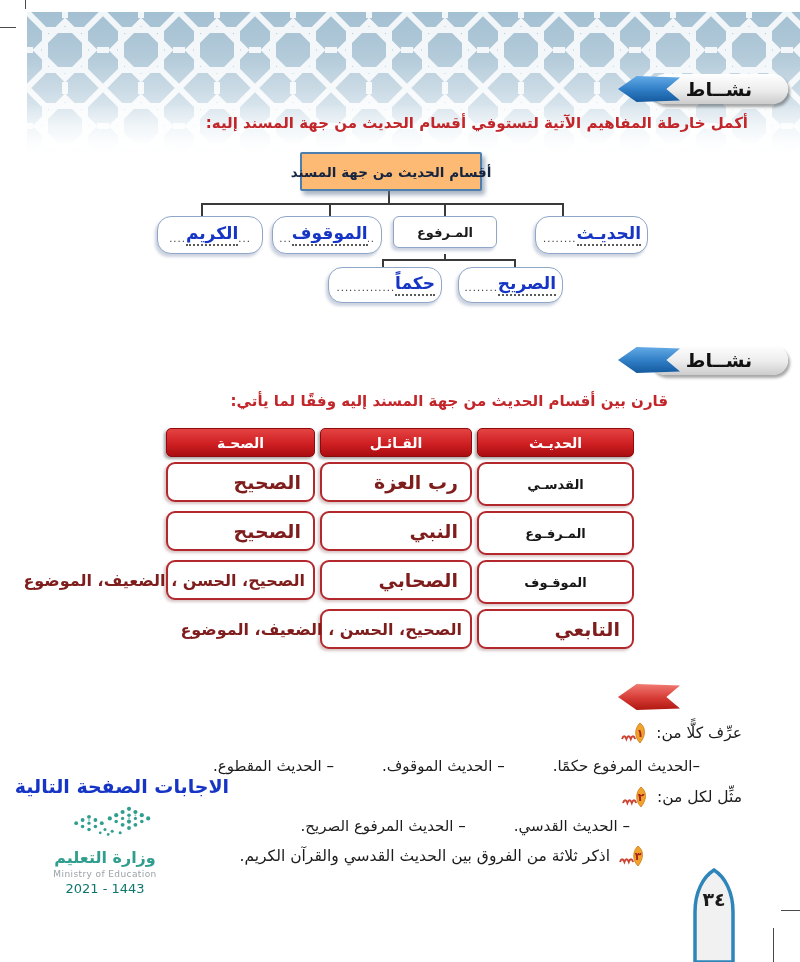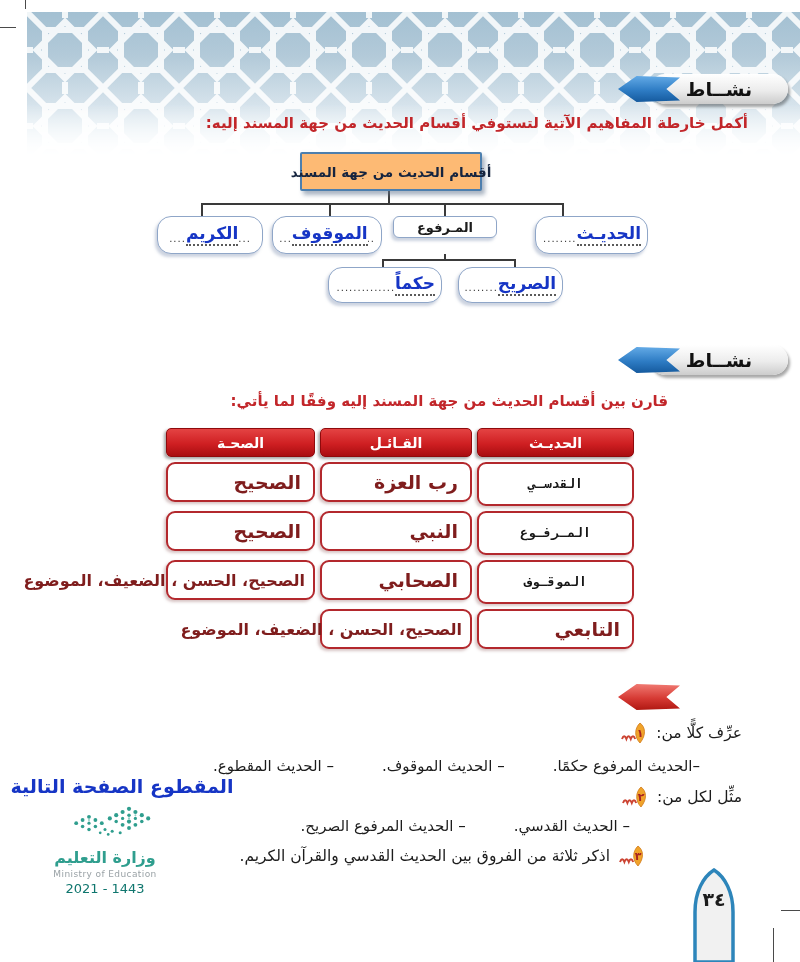--- a/index.html
+++ b/index.html
@@ -45,21 +45,21 @@
   .cmp{position:absolute;left:166px;top:428px;direction:rtl;display:grid;
        grid-template-columns:157px 152px 149px;grid-auto-rows:auto;gap:5px;}
   .cmp .th{height:27px;border-radius:5px;
            background:linear-gradient(180deg,#e44343 0%,#cf1f22 55%,#a90d10 100%);
            border:1px solid #8f0a0c;box-shadow:-2px 2px 3px rgba(0,0,0,.35);
            display:flex;align-items:center;justify-content:center;
            color:#fff;font-size:14px;font-weight:bold;}
   .cmp .td{position:relative;height:40px;background:#fff;border:2px solid #b3282d;border-radius:9px;
            box-shadow:-2px 2px 3px rgba(140,90,90,.35);
            display:flex;align-items:center;justify-content:center;}
-  .cmp .td.hcol span{font-size:13px;font-weight:bold;color:#161616;font-family:Liberation Mono, monospace;}
+  .cmp .td.hcol span{font-size:13px;font-weight:bold;color:#161616;}
   .cmp .td.ans{justify-content:flex-start;padding-right:12px;box-sizing:border-box;}
   .cmp .td.ans span{font-size:19px;font-weight:bold;color:#7f1d1d;white-space:nowrap;}
   .cmp .td.ans.spill span{position:absolute;right:8px;top:50%;transform:translateY(-50%);
                           font-size:16px;}
   
   .evline{position:absolute;direction:rtl;display:flex;align-items:center;gap:9px;}
   .evline .q{font-size:15.5px;color:#1c1c1c;white-space:nowrap;}
   .evitems{position:absolute;direction:rtl;display:flex;gap:48px;}
   .evitems span{font-size:15px;color:#1c1c1c;white-space:nowrap;}
   .marker{width:26px;height:22px;flex:0 0 auto;}
@@ -125,21 +125,21 @@
   </svg>
 
   <div class="rootbox">
     <span>أقسام الحديث من جهة المسند</span>
   </div>
 
   <div class="node" style="left:535px;top:216px;width:113px;height:38px;">
     <span class="hw">الحديـث</span>
       <span class="dots">.........</span>
   </div>
-  <div class="node" style="left:393px;top:216px;width:104px;height:22px;border-radius:6px;">
+  <div class="node" style="left:393px;top:216px;width:104px;height:32px;border-radius:6px;">
     <span class="printed">المـرفوع</span>
   </div>
   <div class="node" style="left:272px;top:216px;width:110px;height:38px;">
     <span class="dots">....</span>
       <span class="hw">الموقوف</span>
       <span class="dots">.......</span>
   </div>
   <div class="node" style="left:157px;top:216px;width:106px;height:38px;">
     <span class="dots">...</span>
       <span class="hw">الكريم</span>
@@ -246,21 +246,21 @@
 
   <div class="evline" style="right:155px;top:845px;">
     <svg class="marker" viewBox="0 0 26 22">
       <path d="M1 17 q2.2 -5.5 4.4 0 q2.2 -5.5 4.4 0 q2.2 -5.5 4.4 0" stroke="#cc4433" stroke-width="2" fill="none"></path>
       <path d="M19 1 C24.5 5 25.5 13 19 21 C13 15 13.5 6 19 1 Z" fill="#f0a32a" stroke="#d07818" stroke-width="0.8"></path>
       <text x="19" y="15" text-anchor="middle" font-size="11" font-weight="bold" fill="#a82222">٣</text>
     </svg>
     <span class="q">اذكر ثلاثة من الفروق بين الحديث القدسي والقرآن الكريم.</span>
   </div>
 
-  <div class="note">المقطوع الصفحة  التالية</div>
+  <div class="note">الاجابات الصفحة  التالية</div>
 
   <div class="moe">
     <svg width="104" height="40" viewBox="0 0 130 48">
       <g fill="#2f9e8e">
         <circle cx="95" cy="5" r="2.6"></circle>
           <circle cx="87" cy="9" r="2.6"></circle>
           <circle cx="103" cy="9" r="2.6"></circle>
         <circle cx="79" cy="13" r="2.6"></circle>
           <circle cx="95" cy="13" r="2.2"></circle>
           <circle cx="111" cy="13" r="2.6"></circle>

